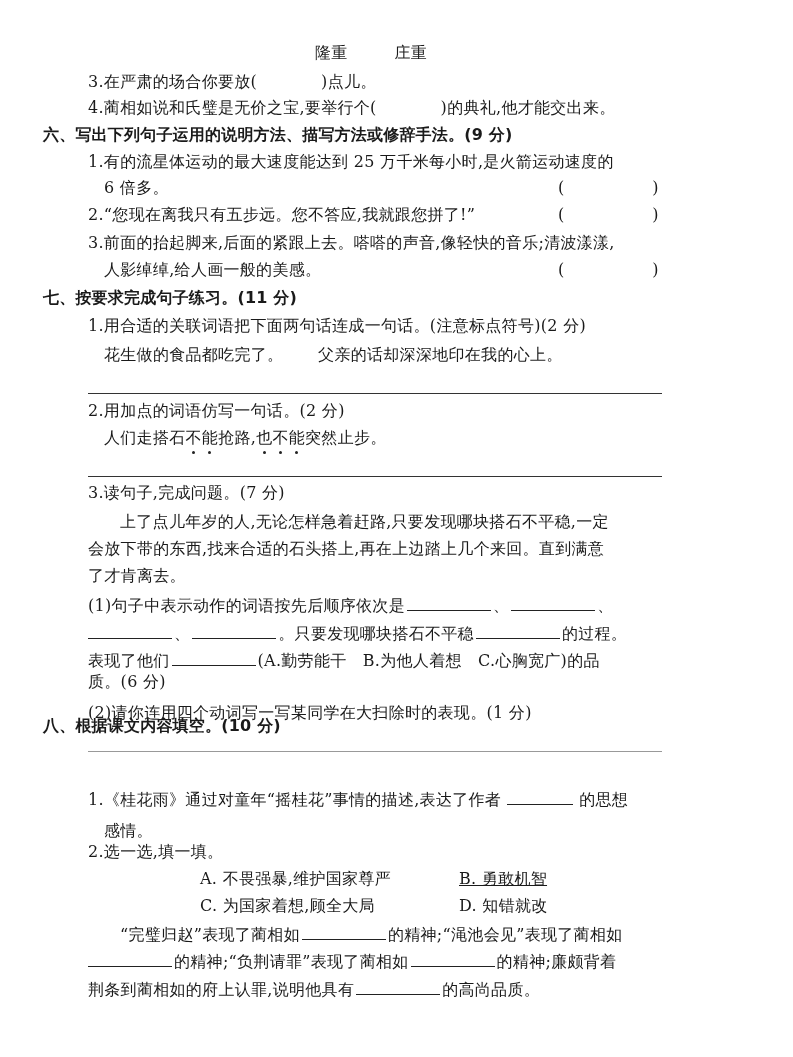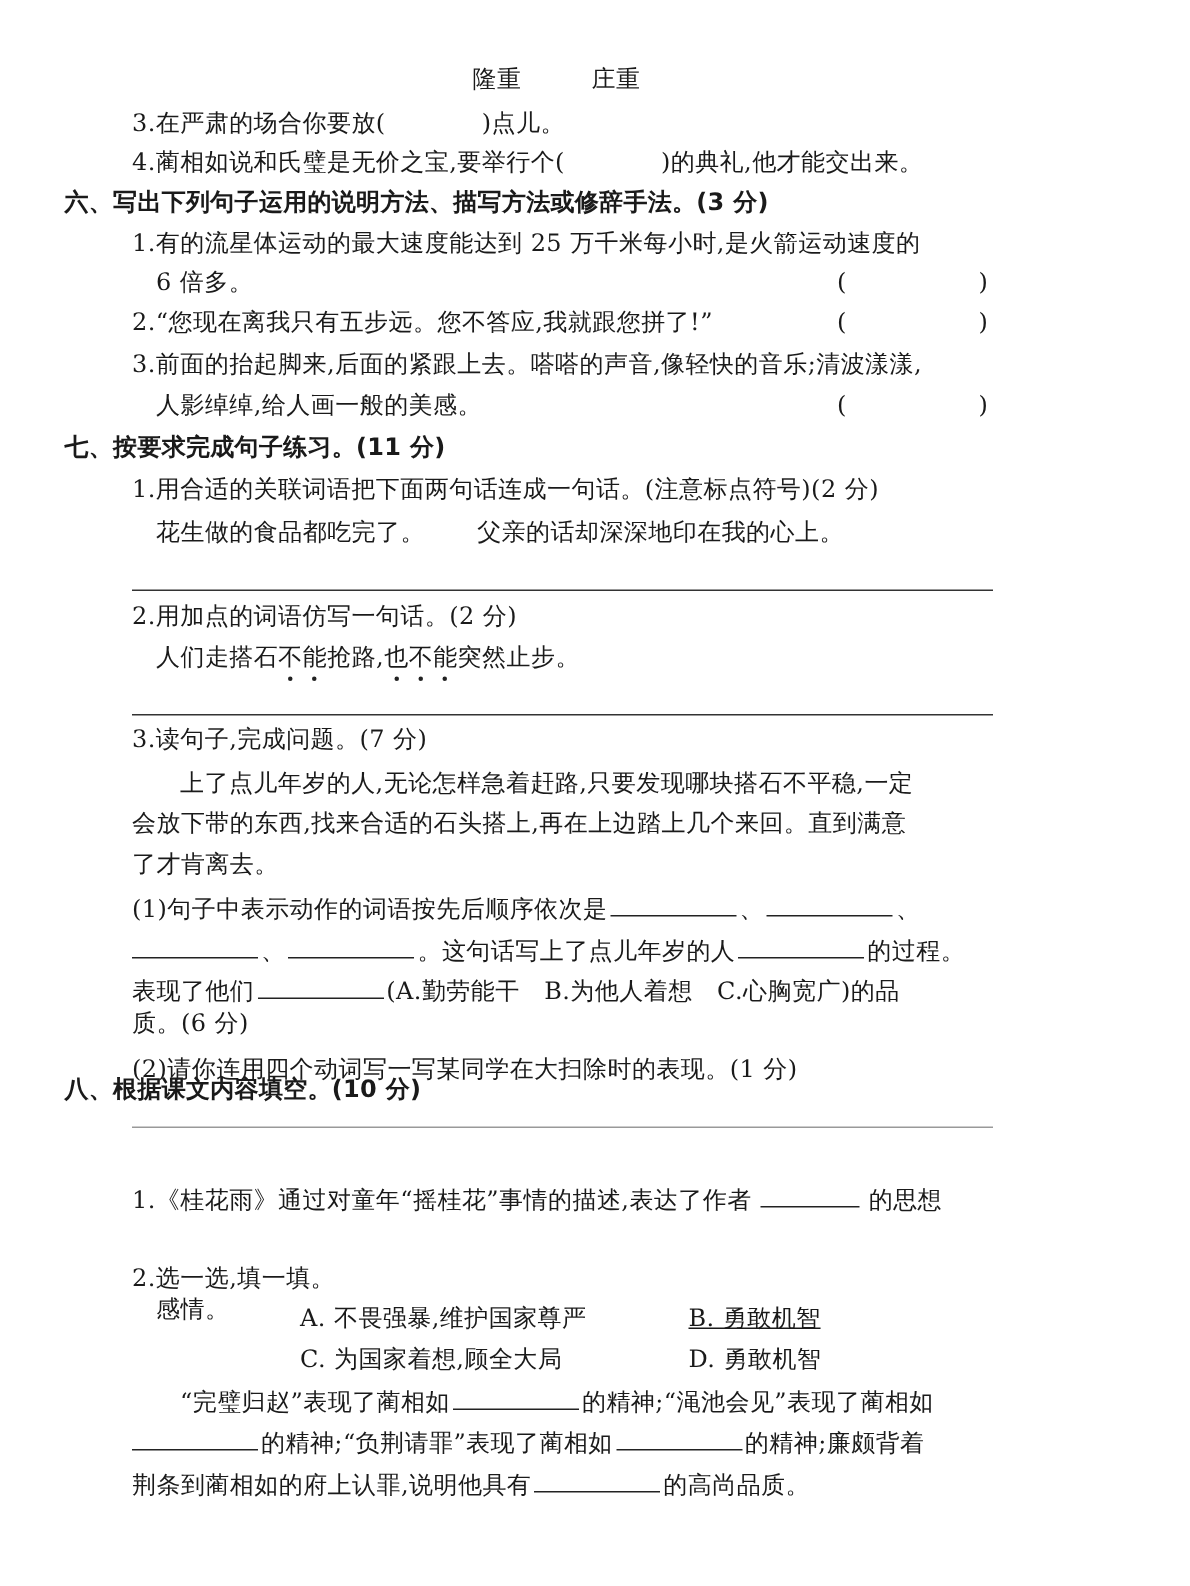--- a/index.html
+++ b/index.html
@@ -27,21 +27,21 @@
   <span>庄重</span>
 </div>
 
 <div class="ln" style="left:88px; top:72px;">
   <span>3.在严肃的场合你要放(</span><span class="fit" style="width:64px;"></span><span>)点儿。</span>
 </div>
 <div class="ln" style="left:88px; top:98px;">
   <span>4.蔺相如说和氏璧是无价之宝,要举行个(</span><span class="fit" style="width:64px;"></span><span>)的典礼,他才能交出来。</span>
 </div>
 
-<div class="ln hd" style="left:43px; top:125px;">六、写出下列句子运用的说明方法、描写方法或修辞手法。(3 分)</div>
+<div class="ln hd" style="left:43px; top:125px;">六、写出下列句子运用的说明方法、描写方法或修辞手法。(9 分)</div>
 
 <div class="ln" style="left:88px; top:152px;">1.有的流星体运动的最大速度能达到 25 万千米每小时,是火箭运动速度的</div>
 <div class="ln" style="left:104px; top:178px;text-align:right;">6 倍多。</div>
 <div class="paren" style="left:558px; top:178px;"><span>(</span><span style="display:inline-block;width:88px;"></span><span>)</span></div>
 
 <div class="ln" style="left:88px; top:205px;">2.“您现在离我只有五步远。您不答应,我就跟您拼了!”</div>
 <div class="paren" style="left:558px; top:205px;"><span>(</span><span style="display:inline-block;width:88px;"></span><span>)</span></div>
 
 <div class="ln" style="left:88px; top:233px;">3.前面的抬起脚来,后面的紧跟上去。嗒嗒的声音,像轻快的音乐;清波漾漾,</div>
 <div class="ln" style="left:104px; top:260px;">人影绰绰,给人画一般的美感。</div>
@@ -65,41 +65,41 @@
 
 <div class="ln" style="left:88px; top:483px;">3.读句子,完成问题。(7 分)</div>
 <div class="ln" style="left:120px; top:512px;">上了点儿年岁的人,无论怎样急着赶路,只要发现哪块搭石不平稳,一定</div>
 <div class="ln" style="left:88px; top:539px;">会放下带的东西,找来合适的石头搭上,再在上边踏上几个来回。直到满意</div>
 <div class="ln" style="left:88px; top:566px;">了才肯离去。</div>
 
 <div class="ln" style="left:88px; top:594px;">
   <span>(1)句子中表示动作的词语按先后顺序依次是</span><span class="blank" style="width:84px;"></span><span>、</span><span class="blank" style="width:84px;"></span><span>、</span>
 </div>
 <div class="ln" style="left:88px; top:622px;">
-  <span class="blank" style="width:84px;margin-left:0;"></span><span>、</span><span class="blank" style="width:84px;"></span><span>。这句话写上了点儿年岁的人</span><span class="blank" style="width:84px;"></span><span>的过程。</span>
+  <span class="blank" style="width:84px;margin-left:0;"></span><span>、</span><span class="blank" style="width:84px;"></span><span>。只要发现哪块搭石不平稳</span><span class="blank" style="width:84px;"></span><span>的过程。</span>
 </div>
 <div class="ln" style="left:88px; top:649px;">
   <span>表现了他们</span><span class="blank" style="width:84px;"></span><span>(A.勤劳能干　B.为他人着想　C.心胸宽广)的品</span>
 </div>
 <div class="ln" style="left:88px; top:672px;">质。(6 分)</div>
 <div class="ln" style="left:88px; top:703px;">(2)请你连用四个动词写一写某同学在大扫除时的表现。(1 分)</div>
 <div class="rule light" style="top:751px;"></div>
 
 <div class="ln hd" style="left:43px; top:716px;">八、根据课文内容填空。(10 分)</div>
 
 <div class="ln" style="left:88px; top:788px;">
   <span>1.《桂花雨》通过对童年“摇桂花”事情的描述,表达了作者</span><span class="blank" style="width:66px;margin:0 6px;"></span><span>的思想</span>
 </div>
-<div class="ln" style="left:104px; top:863px;">感情。</div>
+<div class="ln" style="left:104px; top:821px;">感情。</div>
 
 <div class="ln" style="left:88px; top:842px;">2.选一选,填一填。</div>
 <div class="ln" style="left:200px; top:869px;">A. 不畏强暴,维护国家尊严</div>
 <div class="ln" style="left:459px; top:869px;text-decoration:underline;">B. 勇敢机智</div>
 <div class="ln" style="left:200px; top:896px;">C. 为国家着想,顾全大局</div>
-<div class="ln" style="left:459px; top:896px;">D. 勇敢机智</div>
+<div class="ln" style="left:459px; top:896px;">D. 知错就改</div>
 
 <div class="ln" style="left:120px; top:923px;">
   <span>“完璧归赵”表现了蔺相如</span><span class="blank" style="width:84px;"></span><span>的精神;“渑池会见”表现了蔺相如</span>
 </div>
 <div class="ln" style="left:88px; top:950px;">
   <span class="blank" style="width:84px;margin-left:0;"></span><span>的精神;“负荆请罪”表现了蔺相如</span><span class="blank" style="width:84px;"></span><span>的精神;廉颇背着</span>
 </div>
 <div class="ln" style="left:88px; top:978px;">
   <span>荆条到蔺相如的府上认罪,说明他具有</span><span class="blank" style="width:84px;"></span><span>的高尚品质。</span>
 </div>

